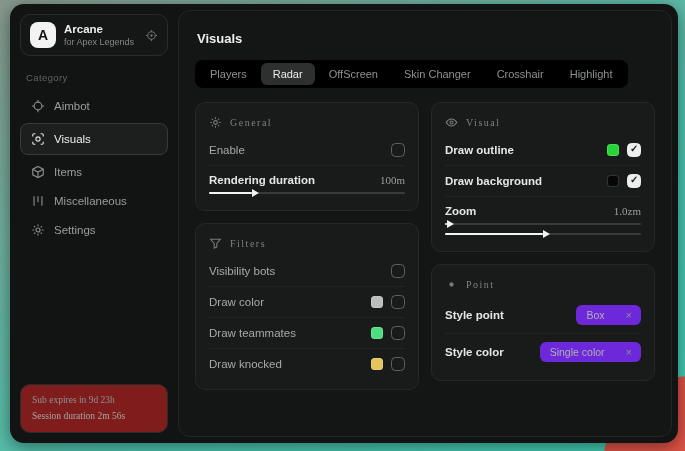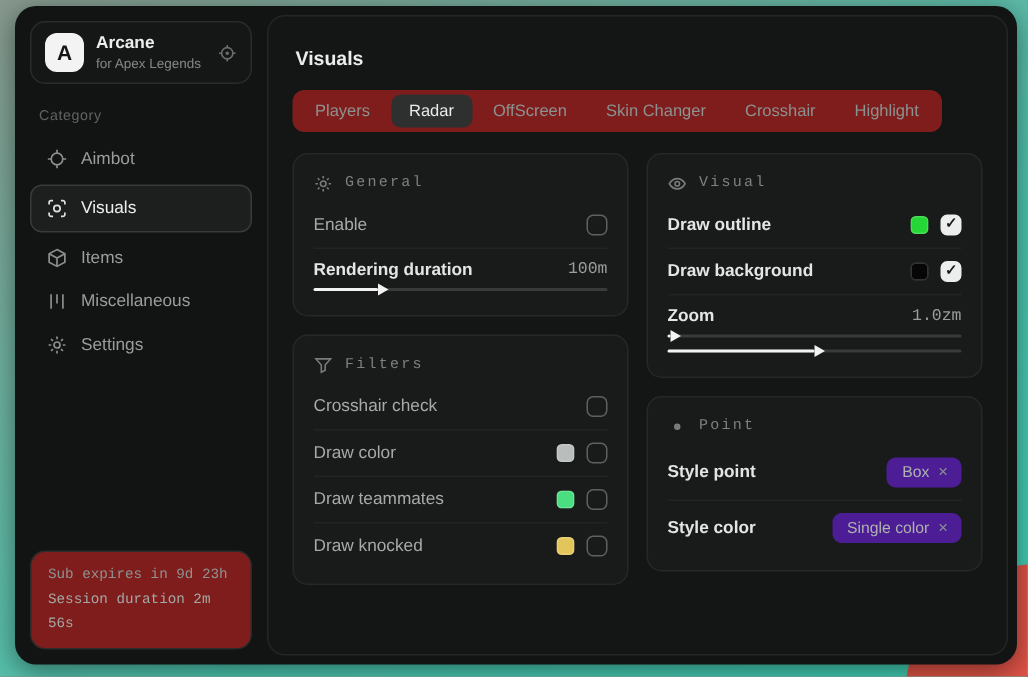--- a/index.html
+++ b/index.html
@@ -3,21 +3,21 @@
 <meta charset="utf-8">
 <style>
   html,body{margin:0;padding:0;}
   body{
     width:685px;height:451px;position:relative;overflow:hidden;
     font-family:"Liberation Sans",sans-serif;
     background:
       radial-gradient(circle at 101% 103%, #de5347 0, #de5347 88px, rgba(222,83,71,0) 89px),
       linear-gradient(150deg,#87988d 0%,#6fae9d 28%,#4cc4ae 62%,#3ecfb4 100%);
   }
-  .mono{font-family:Liberation Mono, monospace;}
+  .mono{font-family:Liberation Serif, serif;}
   .window{
     position:absolute;left:10px;top:4px;width:668px;height:439px;
     background:#121413;border-radius:14px;box-shadow:0 4px 18px rgba(0,0,0,.45);
   }
   
   .sidebar{position:absolute;left:0;top:0;bottom:0;width:168px;display:flex;flex-direction:column;padding:10px;box-sizing:border-box;}
   .brandcard{display:flex;align-items:center;gap:8px;border:1px solid #2a2c2b;border-radius:10px;padding:7px 9px;background:#151716;}
   .logo{width:26px;height:26px;border-radius:8px;background:#f2f3f2;color:#141615;font-weight:bold;font-size:14px;display:flex;align-items:center;justify-content:center;flex:0 0 auto;}
   .brandtxt{display:flex;flex-direction:column;line-height:1.25;min-width:0;}
   .brandname{font-size:11.5px;font-weight:bold;color:#eceeed;}
@@ -31,21 +31,21 @@
   .spacer{flex:1;}
   .sessioncard{border:1px solid #2a2c2b;border-radius:10px;padding:7px 11px;font-size:9.5px;line-height:1.75;color:#8e928f;background:#7f1d1d;}
   .sessioncard .l2{color:#a4a8a5;}
   
   .mainpanel{
     position:absolute;left:168px;top:6px;right:6px;bottom:6px;
     background:#141615;border:1px solid #242625;border-radius:12px;
     padding:14px 16px;box-sizing:border-box;overflow:hidden;
   }
   .pagetitle{font-size:13px;font-weight:bold;color:#eceeed;margin:6px 0 14px 2px;}
-  .tabbar{display:inline-flex;align-items:center;background:#7f1d1d;border-radius:8px;padding:3px;gap:2px;justify-content:flex-end;}
+  .tabbar{display:inline-flex;align-items:center;background:#000000;border-radius:8px;padding:3px;gap:2px;justify-content:flex-end;}
   .tab{padding:5px 12px;font-size:11px;color:#8d918f;border-radius:6px;white-space:nowrap;cursor:default;}
   .tab.active{background:#2d302e;color:#e9ebea;}
   .cols{display:flex;gap:12px;margin-top:14px;align-items:flex-start;}
   .col{flex:1;display:flex;flex-direction:column;gap:12px;min-width:0;}
   .card{background:#191b1a;border:1px solid #262827;border-radius:10px;padding:10px 13px;}
   .cardhead{display:flex;align-items:center;gap:8px;color:#7d817f;font-size:10px;letter-spacing:1.5px;padding:3px 0 6px 0;}
   .cardhead .hicon{display:flex;color:#787c7a;}
   .row{display:flex;justify-content:space-between;align-items:center;padding:8px 0;border-top:1px solid rgba(255,255,255,.045);}
   .row.first{border-top:none;}
   .row .lbl{font-size:11.5px;color:#a6aaa8;}
@@ -54,21 +54,21 @@
   .val{font-size:11px;color:#9a9e9c;}
   .checkbox{width:14px;height:14px;border:1.5px solid #5e625f;border-radius:4.5px;box-sizing:border-box;position:relative;background:transparent;}
   .checkbox.checked{background:#eceeed;border-color:#eceeed;}
   .checkbox.checked::after{content:"\2713";position:absolute;left:2px;top:-1px;font-size:10px;color:#1a1c1b;font-weight:bold;}
   .swatch{width:12px;height:12px;border-radius:3.5px;border:1px solid rgba(255,255,255,.18);box-sizing:border-box;}
   .sliderwrap{padding:2px 0 6px 0;}
   .slidertrack{position:relative;height:2px;background:#383b39;border-radius:1px;}
   .sliderfill{position:absolute;left:0;top:0;height:2px;background:#f2f3f2;border-radius:1px;}
   .sliderfill::after{content:"";position:absolute;right:-7px;top:50%;transform:translateY(-50%);
     width:0;height:0;border-left:7px solid #f2f3f2;border-top:4px solid transparent;border-bottom:4px solid transparent;}
-  .chip{display:inline-flex;align-items:center;gap:6px;background:#4c1d95;border-radius:6px;padding:4px 9px 4px 10px;font-size:10.5px;color:#aeb2b0;}
+  .chip{display:inline-flex;align-items:center;gap:21px;background:#6d28d9;border-radius:6px;padding:4px 9px 4px 10px;font-size:10.5px;color:#aeb2b0;}
   .chip .clear{color:#8d918f;font-size:11px;line-height:1;cursor:default;}
   .chip .clear::after{content:"\00d7";}
 </style>
 </head>
 <body>
 
 <div class="window">
 
   <aside class="sidebar">
     <div class="brandcard">
@@ -189,21 +189,21 @@
         <section class="card">
           <div class="cardhead mono">
             <span class="hicon">
               <svg width="13" height="13" viewBox="0 0 16 16" fill="none" stroke="currentColor" stroke-width="1.3">
                 <path d="M2 2.8h12L9.6 7.8v4.3l-3.2 1.6V7.8z"></path>
               </svg>
             </span>
             <span>Filters</span>
           </div>
           <div class="row first">
-            <span class="lbl">Crosshair check</span>
+            <span class="lbl">Visibility bots</span>
             <span class="ctrls">
                 <span class="checkbox"></span>
               </span>
           </div>
           <div class="row">
             <span class="lbl">Draw color</span>
             <span class="ctrls">
               <span class="swatch" style="background: rgb(185, 189, 187);"></span>
               <span class="checkbox"></span>
             </span>

